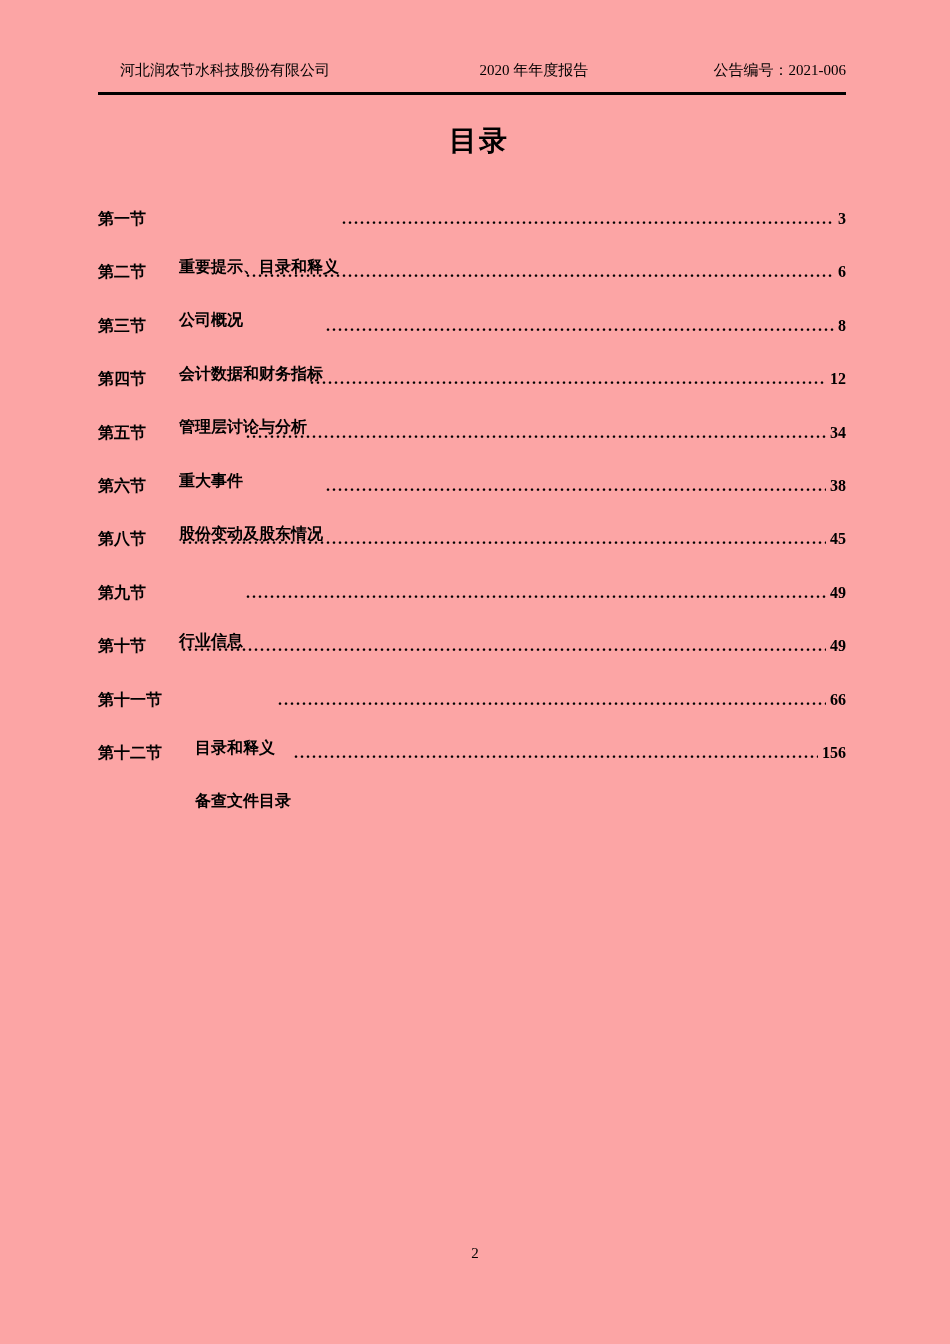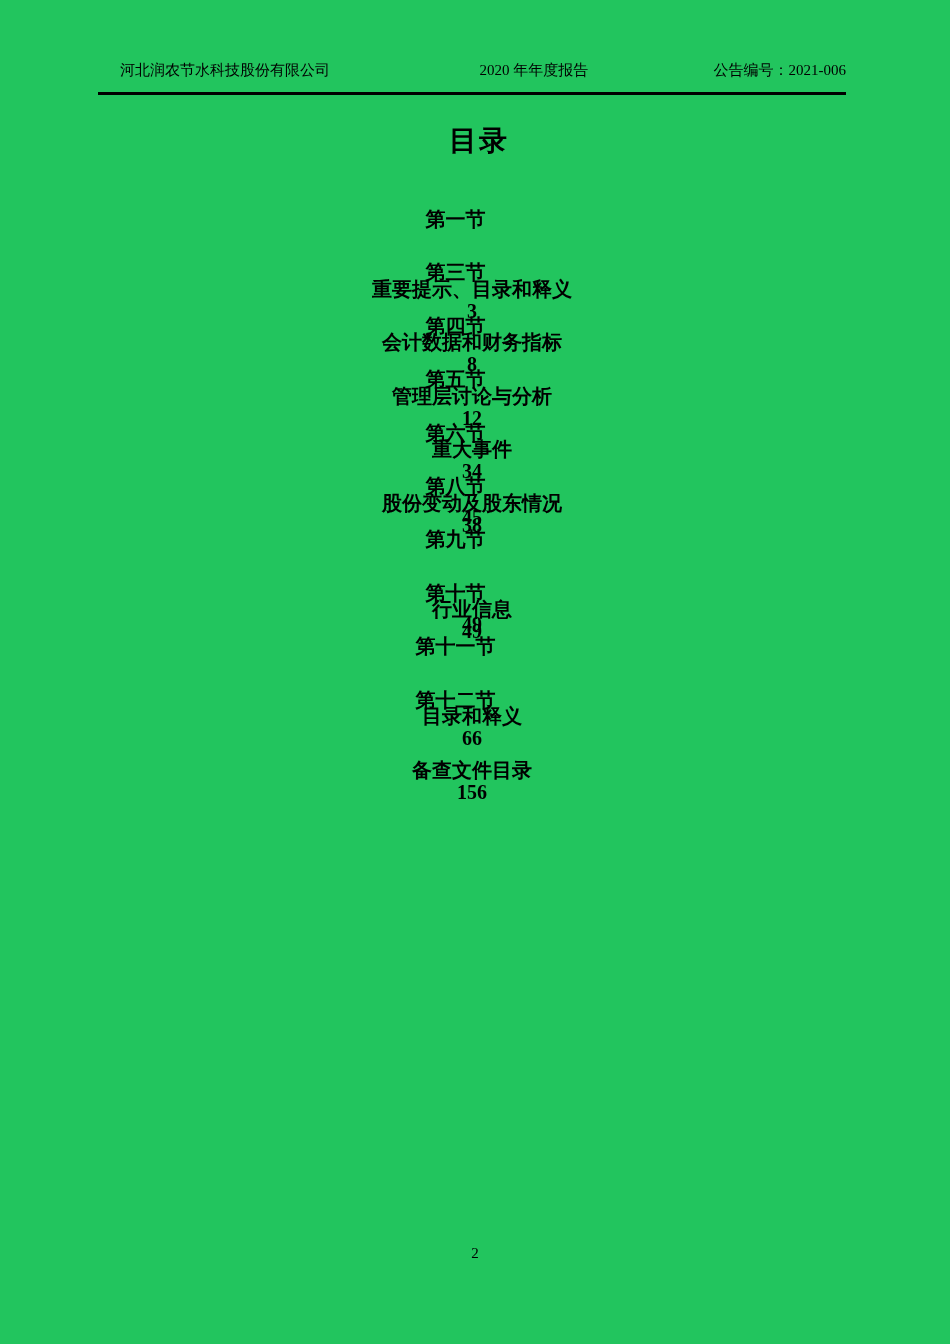--- a/index.html
+++ b/index.html
@@ -5,21 +5,21 @@
   * { margin: 0; padding: 0; box-sizing: border-box; }
   html, body { background: #ffffff; }
   body {
     width: 950px; height: 1344px;
     font-family: "Liberation Serif", serif;
     color: #000000;
   }
   .page {
     position: relative;
     width: 950px; height: 1344px;
-    background: #22c55e;
+    background: #fca5a5;
     overflow: hidden;
   }
   
   .doc-header {
     position: absolute;
     top: 60px; left: 98px; right: 104px;
     display: flex;
     justify-content: space-between;
     align-items: baseline;
     font-size: 15px;
@@ -42,26 +42,25 @@
     font-family: "Liberation Sans", sans-serif;
   }
   
   .toc {
     position: absolute;
     top: 208px; left: 98px; right: 104px;
     list-style: none;
   }
   .toc-row {
     display: flex;
-    align-items: center;
+    align-items: flex-start;
     height: 53.4px;
-    font-size: 20px;
+    font-size: 16px;
     font-weight: bold;
     line-height: 22px;
-    flex-direction: column;
   }
   .toc-label {
     font-family: "Liberation Sans", sans-serif;
     white-space: nowrap;
     margin-right: 33px;
     flex: 0 0 auto;
   }
   .toc-title {
     font-family: "Liberation Sans", sans-serif;
     white-space: nowrap;
@@ -111,20 +110,26 @@
   <div class="doc-title">目录</div>
 
   <ul class="toc">
     <li class="toc-row">
       <span class="toc-label">第一节</span>
       <span class="toc-title">重要提示、目录和释义</span>
       <span class="toc-dots"></span>
       <span class="toc-page">3</span>
     </li>
     <li class="toc-row">
+      <span class="toc-label">第二节</span>
+      <span class="toc-title">公司概况</span>
+      <span class="toc-dots"></span>
+      <span class="toc-page">6</span>
+    </li>
+    <li class="toc-row">
       <span class="toc-label">第三节</span>
       <span class="toc-title">会计数据和财务指标</span>
       <span class="toc-dots"></span>
       <span class="toc-page">8</span>
     </li>
     <li class="toc-row">
       <span class="toc-label">第四节</span>
       <span class="toc-title">管理层讨论与分析</span>
       <span class="toc-dots"></span>
       <span class="toc-page">12</span>

